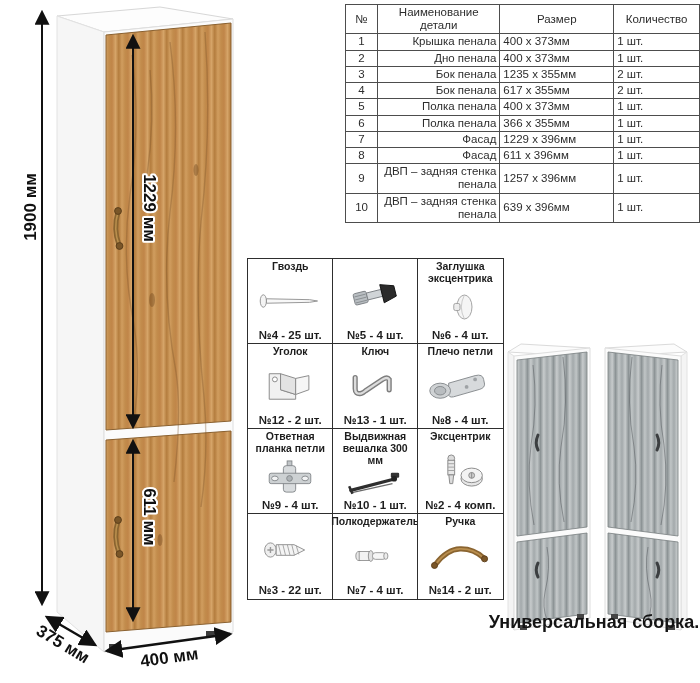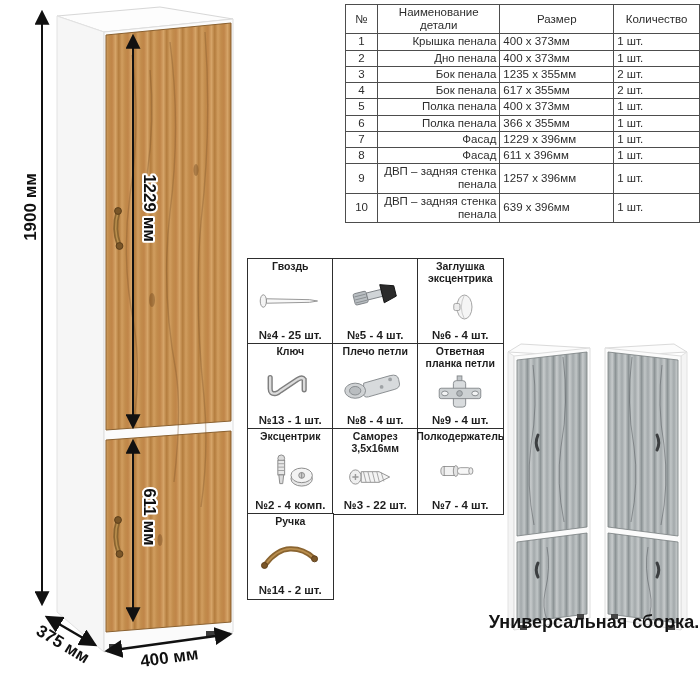--- a/index.html
+++ b/index.html
@@ -212,20 +212,32 @@
         <svg width="70" height="32" viewBox="0 0 72 36">
           <ellipse cx="41" cy="18" rx="8.5" ry="13.5" fill="#f5f5f5" stroke="#9a9a9a"></ellipse>
           <path d="M41 4.5 q-7 13.5 0 27" fill="none" stroke="#c6c6c6"></path>
           <rect x="29" y="14" width="7" height="8" rx="2" fill="#ececec" stroke="#9a9a9a"></rect>
         </svg>
         </div>
       <div class="hw-count">№6 - 4 шт.</div>
     </div>
 
 
+    <div class="hw-cell">
+      <div class="hw-title">Уголок</div>
+      <div class="hw-icon">
+        <svg width="70" height="34" viewBox="0 0 72 36">
+          <path d="M14 5 h12 v17 l16 5 v5 H14 Z" fill="#f1f1f1" stroke="#878787"></path>
+          <circle cx="20" cy="11" r="2.6" fill="#fff" stroke="#878787"></circle>
+          <path d="M26 5 l16 5 v17 l-16 -5 z" fill="#e3e3e3" stroke="#878787"></path>
+          <path d="M42 10 l14 -3 v15 l-14 5 z" fill="#f6f6f6" stroke="#878787"></path>
+        </svg>
+        </div>
+      <div class="hw-count">№12 - 2 шт.</div>
+    </div>
 
     <div class="hw-cell">
       <div class="hw-title">Ключ</div>
       <div class="hw-icon">
         <svg width="70" height="34" viewBox="0 0 72 36">
           <path d="M15 9 v12 q0 6 6 5 q3 -1 5 -3 l18 -12 q5 -3 7 0 v11" fill="none" stroke="#7e7e7e" stroke-width="5.5" stroke-linecap="round"></path>
           <path d="M15 9 v12 q0 6 6 5 q3 -1 5 -3 l18 -12 q5 -3 7 0 v11" fill="none" stroke="#dcdcdc" stroke-width="2.5" stroke-linecap="round"></path>
         </svg>
         </div>
       <div class="hw-count">№13 - 1 шт.</div>
@@ -253,41 +265,53 @@
           <rect x="29" y="6" width="13" height="28" rx="3" fill="#d9dcde" stroke="#85898c"></rect>
           <rect x="14" y="14" width="44" height="11" rx="2" fill="#cdd1d3" stroke="#85898c"></rect>
           <ellipse cx="20" cy="19.5" rx="3.5" ry="2.5" fill="#f2f3f4" stroke="#85898c"></ellipse>
           <ellipse cx="52" cy="19.5" rx="3.5" ry="2.5" fill="#f2f3f4" stroke="#85898c"></ellipse>
           <circle cx="35.5" cy="19.5" r="3" fill="#aeb3b6" stroke="#85898c"></circle>
         </svg>
         </div>
       <div class="hw-count">№9 - 4 шт.</div>
     </div>
 
+    <div class="hw-cell">
+      <div class="hw-title">Выдвижная вешалка 300 мм</div>
+      <div class="hw-icon">
+        <svg width="70" height="30" viewBox="0 0 72 36">
+          <path d="M7 28 L57 15" stroke="#2e2e2e" stroke-width="4" stroke-linecap="round" fill="none"></path>
+          <path d="M7 31 L57 20" stroke="#6b6b6b" stroke-width="1.5" fill="none"></path>
+          <path d="M5 23 l4 9" stroke="#2e2e2e" stroke-width="3" fill="none"></path>
+          <rect x="55" y="7" width="10" height="6" rx="1.5" fill="#333"></rect>
+          <circle cx="59" cy="14" r="3.5" fill="#222"></circle>
+        </svg>
+        </div>
+      <div class="hw-count">№10 - 1 шт.</div>
+    </div>
 
 
     <div class="hw-cell">
       <div class="hw-title">Эксцентрик</div>
       <div class="hw-icon">
         <svg width="70" height="36" viewBox="0 0 72 36">
           <circle cx="27" cy="5" r="3.5" fill="#dcdcdc" stroke="#8a8a8a"></circle>
           <rect x="23.5" y="7" width="7" height="15" fill="#e8e8e8" stroke="#8a8a8a"></rect>
           <path d="M23.5 10.5 h7 M23.5 14 h7 M23.5 17.5 h7" stroke="#a0a0a0" stroke-width="1" fill="none"></path>
           <path d="M24.5 22 h5 l-1 9 h-3 z" fill="#dcdcdc" stroke="#8a8a8a"></path>
           <ellipse cx="48" cy="26" rx="11" ry="7.5" fill="#e6e6e6" stroke="#8a8a8a"></ellipse>
           <ellipse cx="48" cy="22.5" rx="11" ry="7.5" fill="#f3f3f3" stroke="#8a8a8a"></ellipse>
           <circle cx="48" cy="22.5" r="3" fill="#cfcfcf" stroke="#8a8a8a"></circle>
           <path d="M48 19.5 v6" stroke="#8a8a8a" stroke-width="1"></path>
         </svg>
         </div>
       <div class="hw-count">№2 - 4 комп.</div>
     </div>
 
     <div class="hw-cell">
-      <div class="hw-title">Саморез 3,5х16мм</div>
       <div class="hw-icon">
         <svg width="70" height="32" viewBox="0 0 72 36">
           <ellipse cx="14" cy="18" rx="6.5" ry="8" fill="#efefef" stroke="#8a8a8a"></ellipse>
           <path d="M10.5 18 h7 M14 14.5 v7" stroke="#9a9a9a" stroke-width="1.6" fill="none"></path>
           <path d="M20.5 12 h20 l12 6 -12 6 h-20 z" fill="#f4f4f4" stroke="#8a8a8a"></path>
           <path d="M23 12 l3 12 M28 12 l3 12 M33 12 l3 12 M38 12 l3 12 M43 13 l3 10" stroke="#9e9e9e" stroke-width="1" fill="none"></path>
         </svg>
         </div>
       <div class="hw-count">№3 - 22 шт.</div>
     </div>

